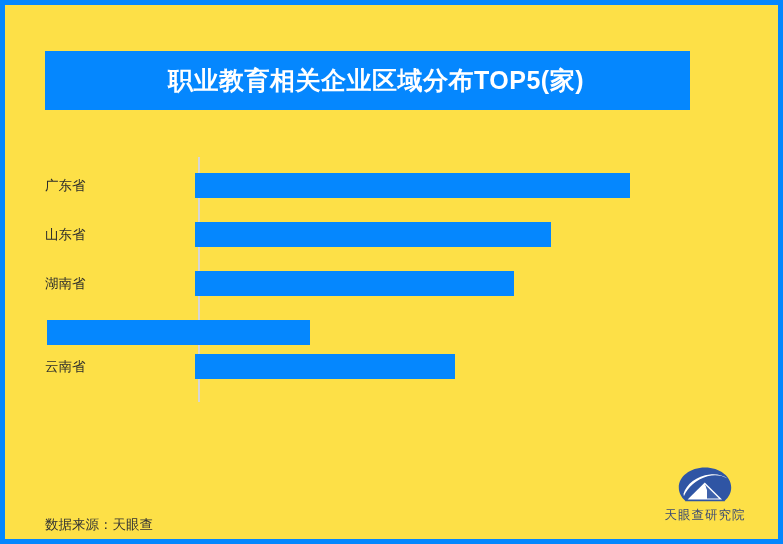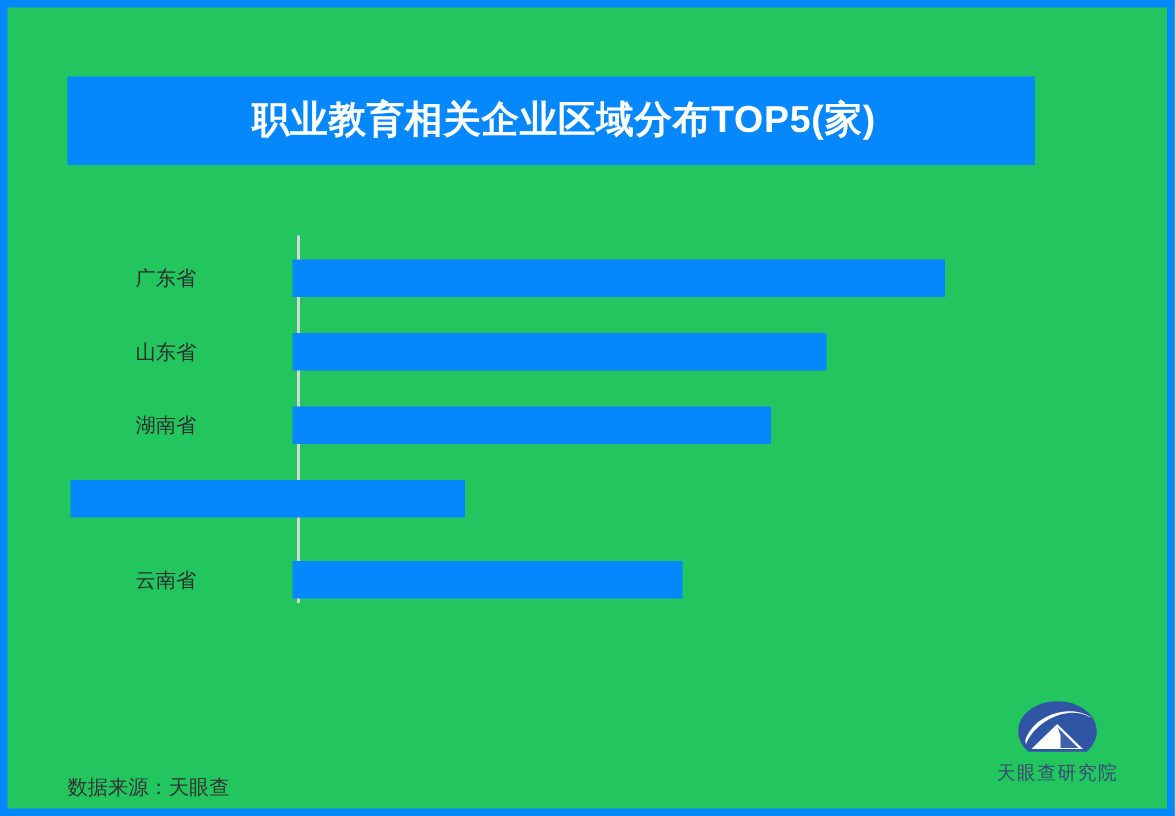--- a/index.html
+++ b/index.html
@@ -10,21 +10,21 @@
     width: 783px;
     height: 544px;
     background: #ffffff;
     font-family: "Liberation Sans", "DejaVu Sans", sans-serif;
     overflow: hidden;
   }
   #page {
     position: relative;
     width: 783px;
     height: 544px;
-    background: #22c55e;
+    background: #fde047;
     box-sizing: border-box;
   }
   
   .frame-edge {
     position: absolute;
     background: #0587fe;
   }
   .frame-top    { left: 0;   top: 0;    width: 783px; height: 5px; }
   .frame-bottom { left: 0;   top: 539px;width: 783px; height: 5px; }
   .frame-left   { left: 0;   top: 0;    width: 5px;   height: 544px; }
@@ -70,21 +70,21 @@
   .bar-row {
     position: absolute;
     left: 0;
     width: 690px;
     height: 25px;
     display: flex;
     align-items: center;
   }
   .bar-label {
     width: 148px;
-    text-align: center;
+    text-align: left;
     padding-right: 17px;
     box-sizing: border-box;
     font-size: 13.5px;
     color: #2b2b2b;
     white-space: nowrap;
     line-height: 25px;
   }
   .bar-track {
     position: relative;
     flex: 1;
@@ -168,21 +168,21 @@
         <div class="bar-fill" style="width:356px;"></div>
       </div>
     </div>
 
     <div class="bar-row" style="top:180px;">
       <div class="bar-track">
         <div class="bar-fill" style="width:263px;"></div>
       </div>
     </div>
 
-    <div class="bar-row" style="top:234px;">
+    <div class="bar-row" style="top:214px;">
       <div class="bar-label">云南省</div>
       <div class="bar-track">
         <div class="bar-fill" style="width:260px;"></div>
       </div>
     </div>
   </div>
 
   <div id="source-note">数据来源：天眼查</div>
 
   <div id="brand-logo">

